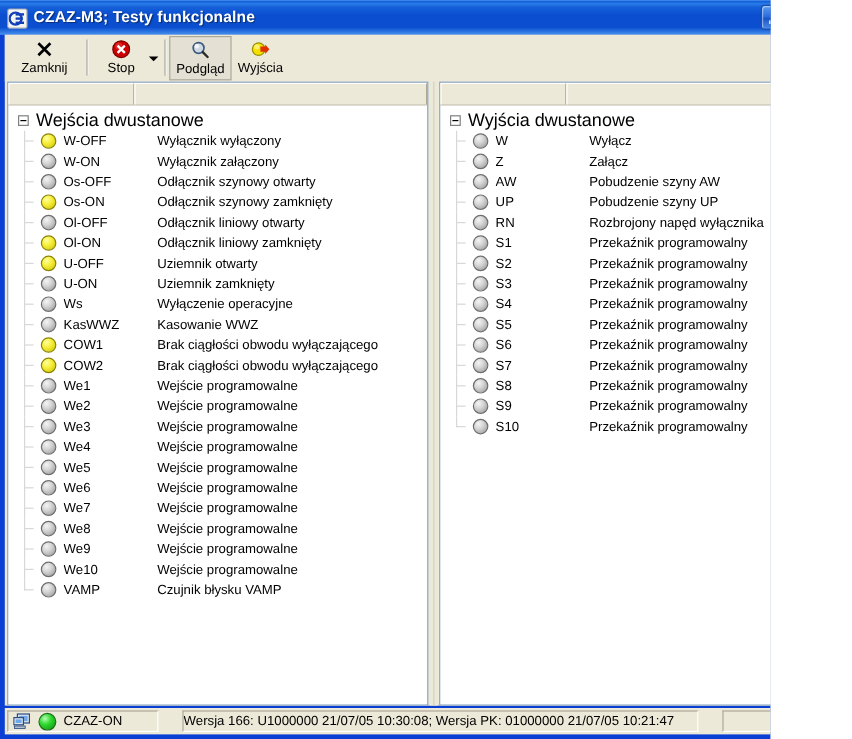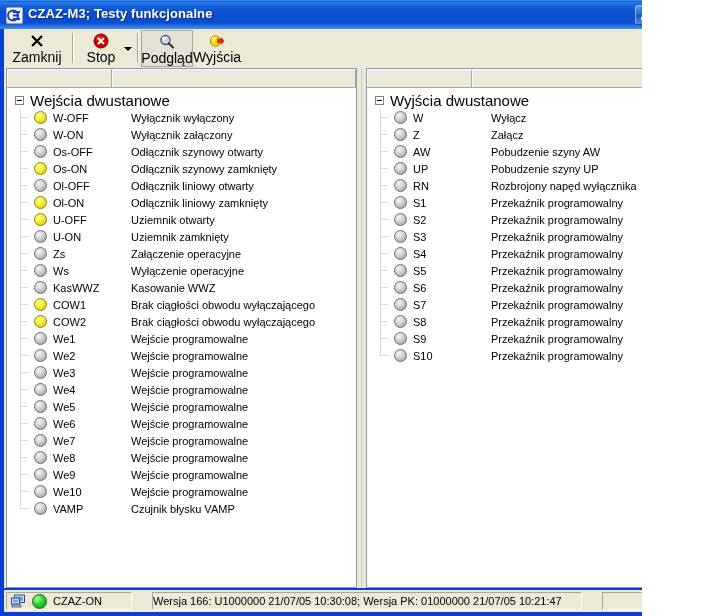--- a/index.html
+++ b/index.html
@@ -128,21 +128,21 @@
     padding-top: 2px;
   }
   .tbar-item .ticon {
     height: 18px;
     width: 20px;
     display: flex;
     align-items: center;
     justify-content: center;
   }
   .tbar-item .tlabel {
-    font-size: 14px;
+    font-size: 11px;
     color: #000;
     line-height: 13px;
     margin-top: 1px;
     white-space: nowrap;
   }
   .tbar-item.pressed {
     border: 1px solid #aca899;
     background: #e4e1d4;
   }
   .tsep {
@@ -479,25 +479,20 @@
               </div>
               <div class="item-row">
                 <span class="led on"></span>
                 <span class="item-code">U-OFF</span>
                 <span class="item-desc">Uziemnik otwarty</span>
               </div>
               <div class="item-row">
                 <span class="led off"></span>
                 <span class="item-code">U-ON</span>
                 <span class="item-desc">Uziemnik zamknięty</span>
-              </div>
-              <div class="item-row">
-                <span class="led off"></span>
-                <span class="item-code">Zs</span>
-                <span class="item-desc">Załączenie operacyjne</span>
               </div>
               <div class="item-row">
                 <span class="led off"></span>
                 <span class="item-code">Ws</span>
                 <span class="item-desc">Wyłączenie operacyjne</span>
               </div>
               <div class="item-row">
                 <span class="led off"></span>
                 <span class="item-code">KasWWZ</span>
                 <span class="item-desc">Kasowanie WWZ</span>

